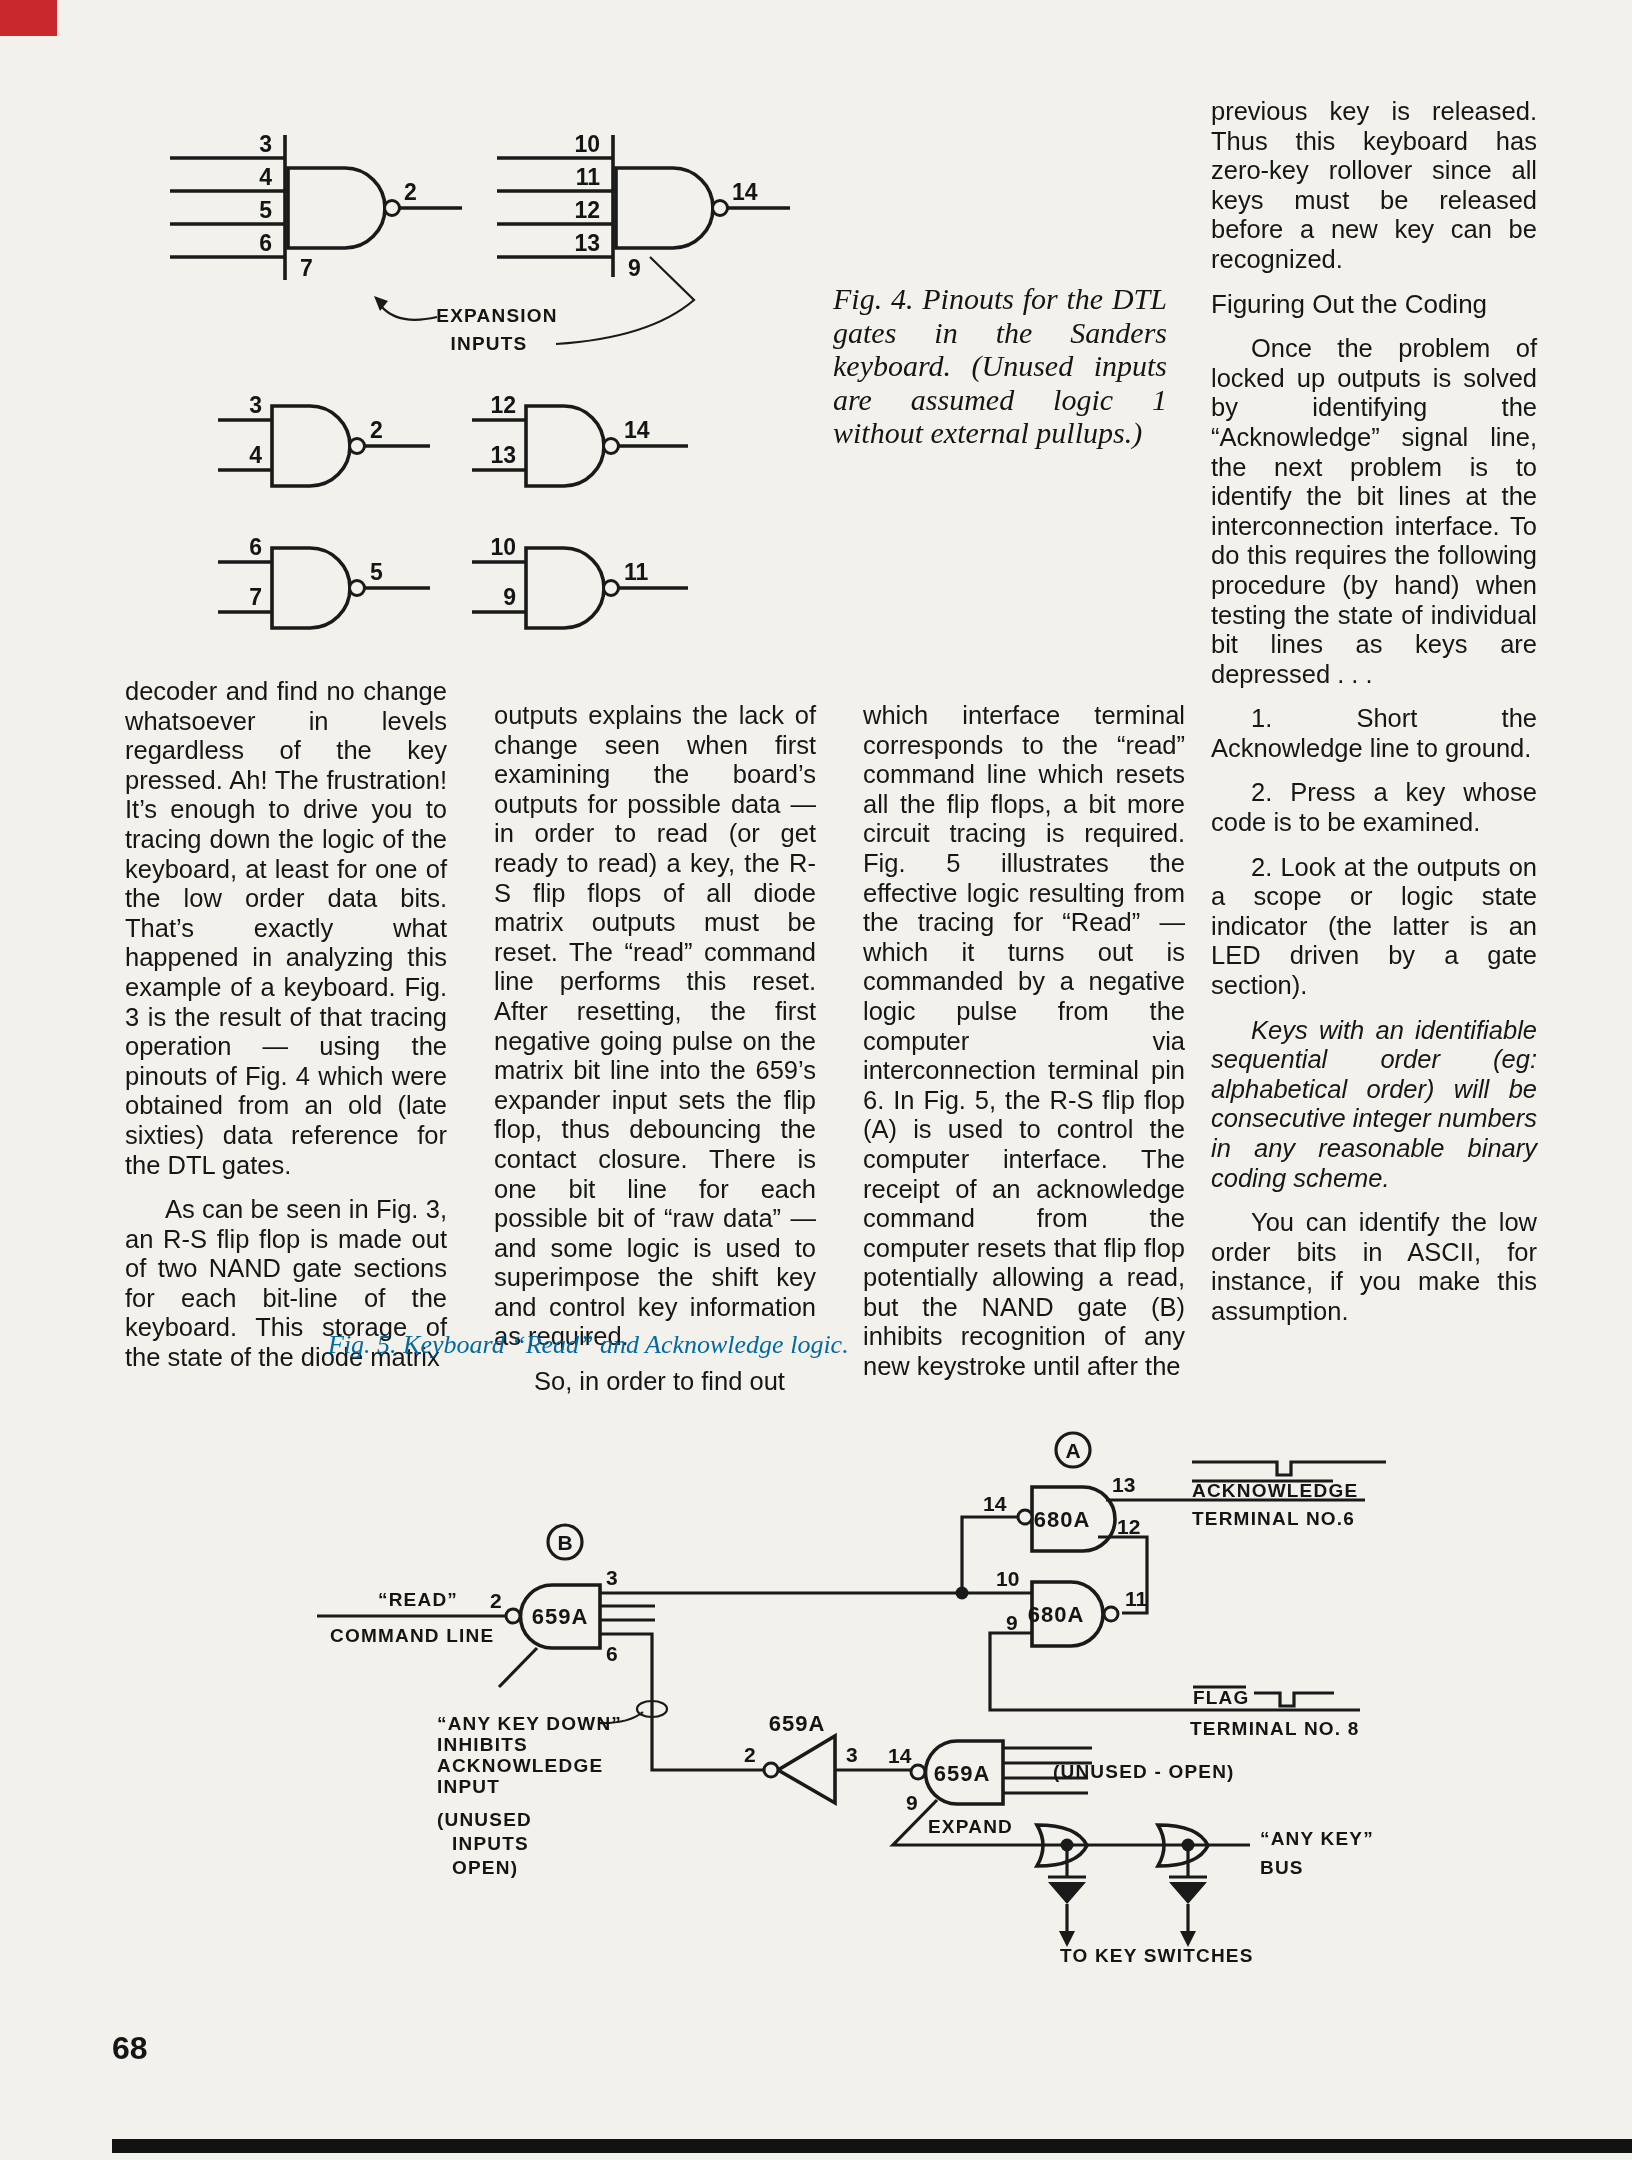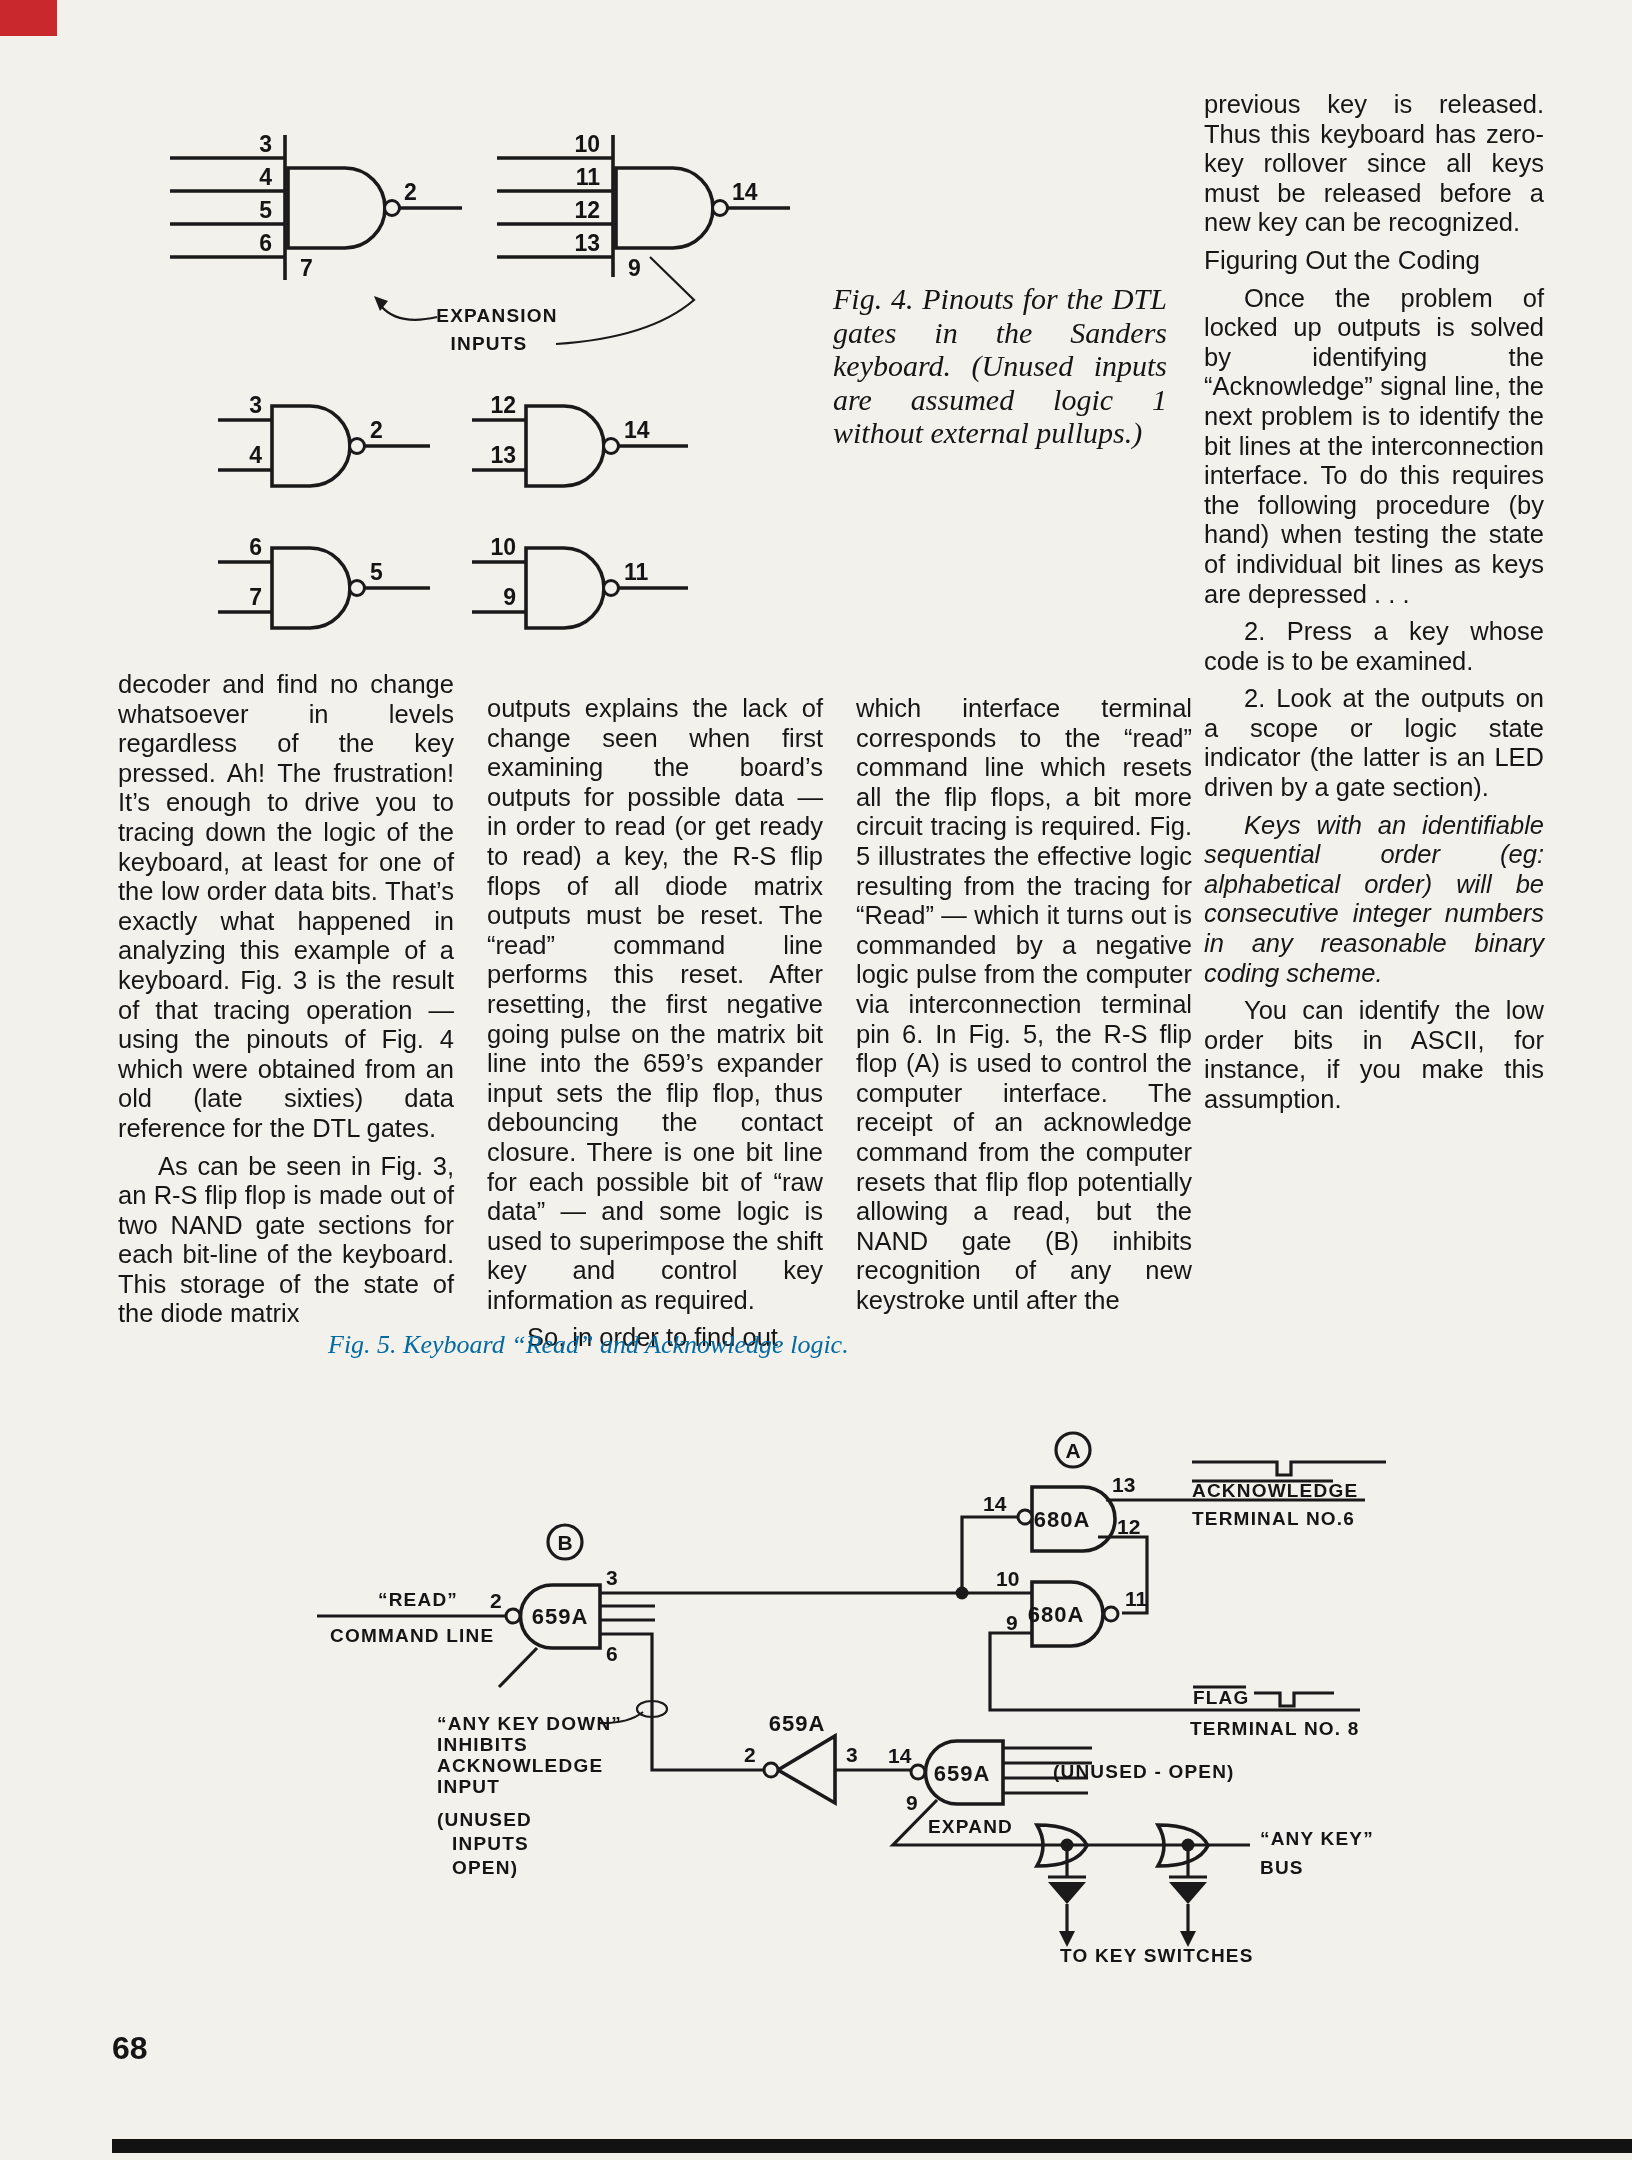--- a/index.html
+++ b/index.html
@@ -1,20 +1,20 @@
 <!DOCTYPE html>
 <html><head>
 <meta charset="utf-8">
 <style>
   html,body{margin:0;padding:0;background:#777;}
   .page{position:relative;width:1632px;height:2160px;background:#f2f1ec;
         font-family:"Liberation Sans",sans-serif;color:#191919;overflow:hidden;}
   .abs{position:absolute;}
   .bodycol{font-size:25.5px;line-height:29.6px;text-align:justify;color:#161616;}
-  .bodycol p{margin:8px;}
+  .bodycol p{margin:15px;}
   .bodycol p.ind{text-indent:40px;}
   .heading{font-weight:normal;font-size:26px;margin:27px 0 6px 0;text-align:left;}
   .italicp{font-style:italic;}
   .caption{font-family:"Liberation Serif",serif;font-style:italic;font-size:30px;
            line-height:33.5px;text-align:justify;color:#151515;}
   .fig5cap{font-family:"Liberation Serif",serif;font-style:italic;font-size:26px;color:#0369a1;white-space:nowrap;}
   .pagenum{font-size:32px;font-weight:bold;color:#151515;}
   .redcorner{background:#c9292c;}
   .blackbar{background:#121212;}
   svg text{font-family:"Liberation Sans",sans-serif;fill:#151515;}
@@ -117,20 +117,21 @@
       <text class="dpin4" x="624" y="580">11</text>
     </g>
   </svg>
 
   <div class="abs caption" style="left:833px;top:282px;width:334px;">Fig. 4. Pinouts for the DTL gates in the Sanders keyboard. (Unused inputs are assumed logic 1 without external pullups.)</div>
 
   <div class="abs bodycol" style="left:1196px;top:82px;width:356px;">
     <p>previous key is released. Thus this keyboard has zero-key rollover since all keys must be released before a new key can be recognized.</p>
     <p class="heading">Figuring Out the Coding</p>
     <p class="ind">Once the problem of locked up outputs is solved by identifying the “Acknowledge” signal line, the next problem is to identify the bit lines at the interconnection interface. To do this requires the following procedure (by hand) when testing the state of individual bit lines as keys are depressed . . .</p>
+    <p class="ind">1. Short the Acknowledge line to ground.</p>
     <p class="ind">2. Press a key whose code is to be examined.</p>
     <p class="ind">2. Look at the outputs on a scope or logic state indicator (the latter is an LED driven by a gate section).</p>
     <p class="ind italicp">Keys with an identifiable sequential order (eg: alphabetical order) will be consecutive integer numbers in any reasonable binary coding scheme.</p>
     <p class="ind">You can identify the low order bits in ASCII, for instance, if you make this assumption.</p>
   </div>
 
   <div class="abs bodycol" style="left:110px;top:662px;width:352px;">
     <p>decoder and find no change whatsoever in levels regardless of the key pressed. Ah! The frustration! It’s enough to drive you to tracing down the logic of the keyboard, at least for one of the low order data bits. That’s exactly what happened in analyzing this example of a keyboard. Fig. 3 is the result of that tracing operation — using the pinouts of Fig. 4 which were obtained from an old (late sixties) data reference for the DTL gates.</p>
     <p class="ind">As can be seen in Fig. 3, an R-S flip flop is made out of two NAND gate sections for each bit-line of the keyboard. This storage of the state of the diode matrix</p>
   </div>

